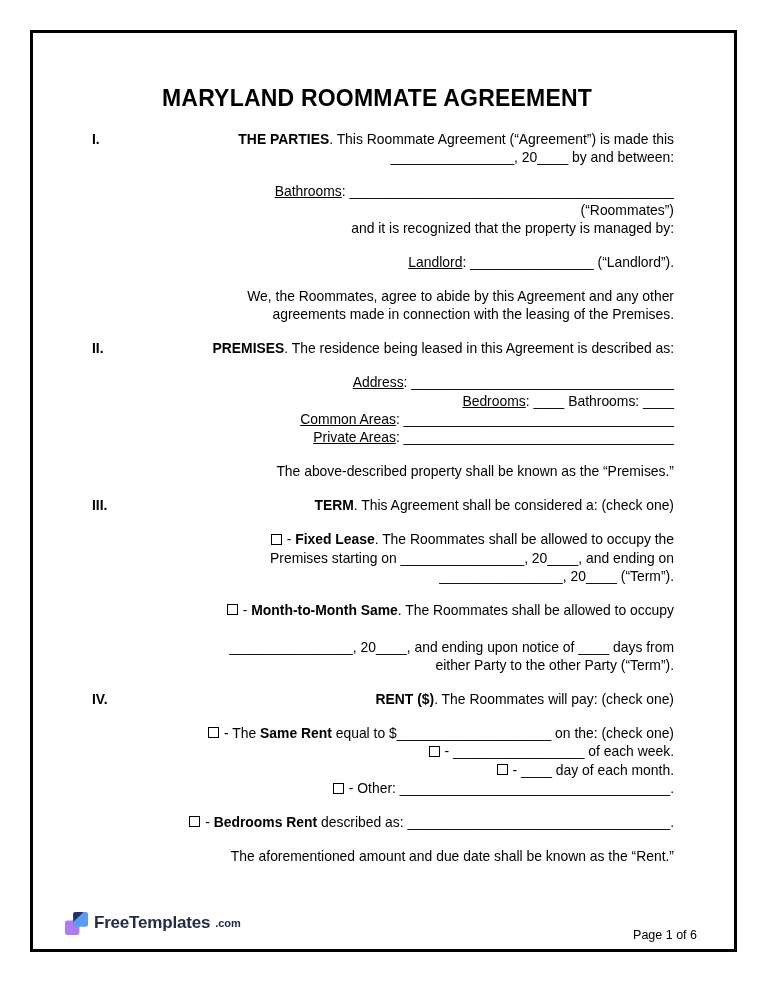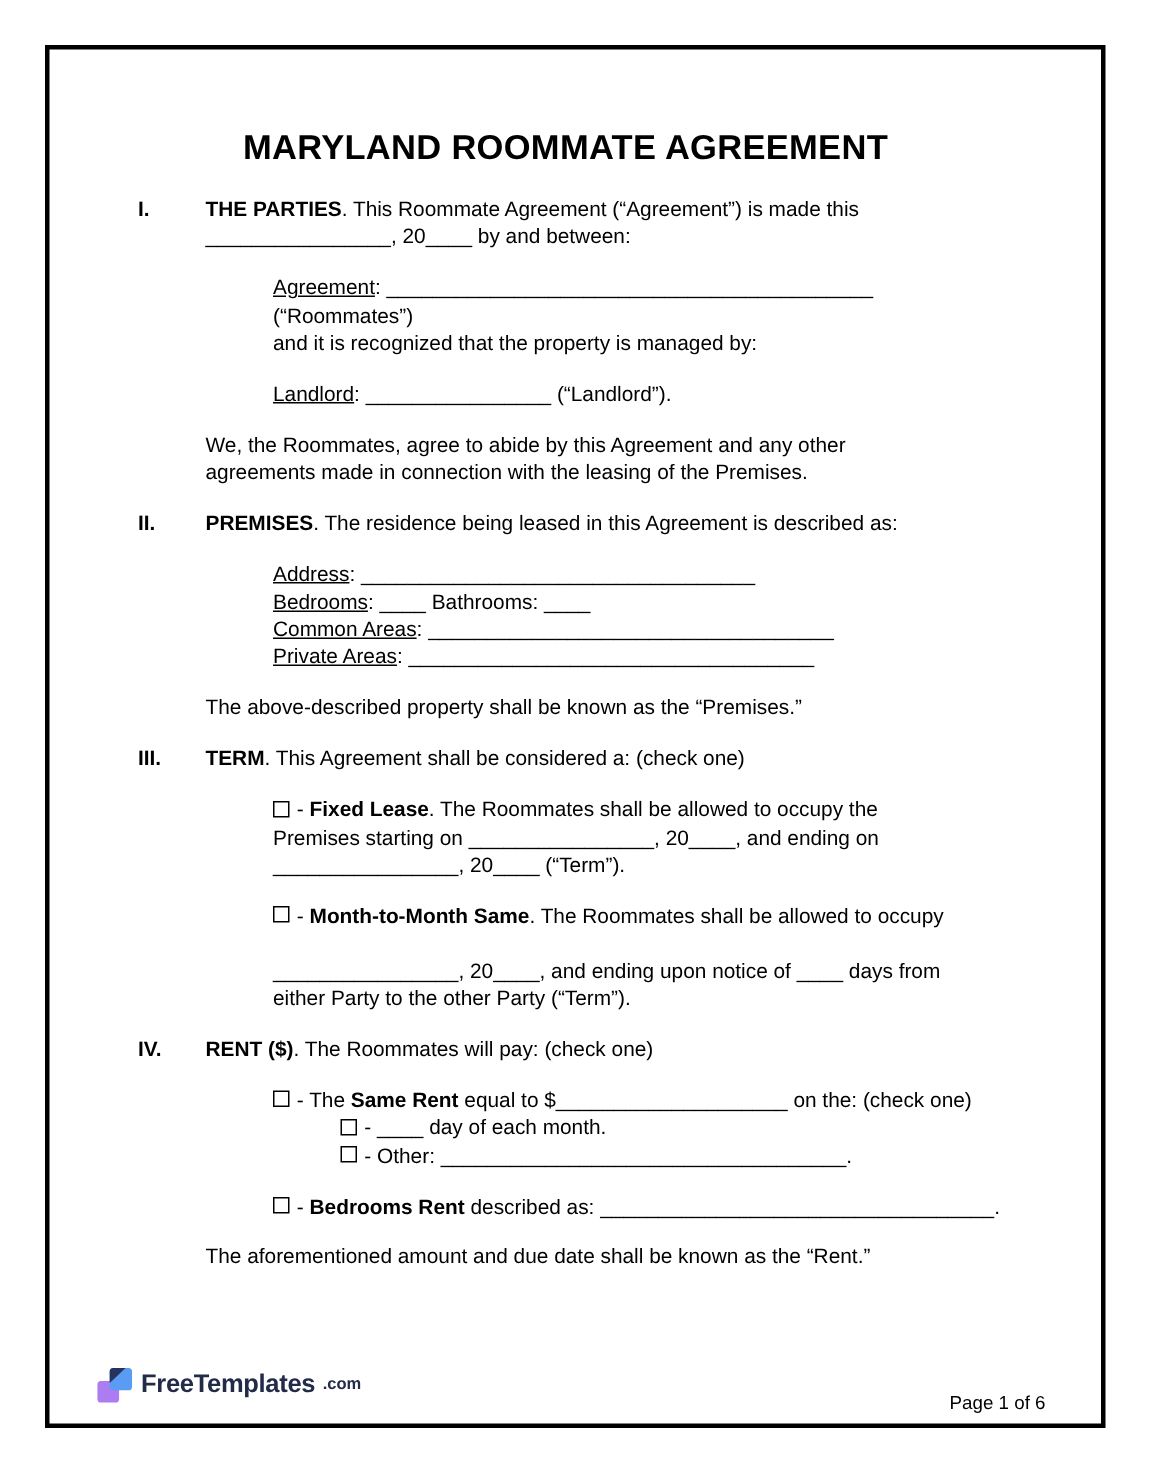--- a/index.html
+++ b/index.html
@@ -16,21 +16,21 @@
     padding:53px 60px 0 59px;
     font-size:13.9px; line-height:18.4px;
   }
   h1.title {
     font-size:23px; line-height:24px; font-weight:bold;
     text-align:center; margin:0 0 20px -12px; letter-spacing:0.2px;
     white-space:nowrap;
   }
   .sec { display:flex; }
   .num { flex:none; width:45px; font-weight:bold; }
-  .secbody { flex:1; min-width:0; }
+  .secbody { flex:1; min-width:0;text-align:right; }
   .blk { margin:0 0 15.5px 0; }
   .ind1 { margin-left:45px; }
   .sub  { margin-left:45px; }
   b { font-weight:bold; }
   .ul { text-decoration:underline; }
   .cb {
     display:inline-block; width:9px; height:9px;
     border:1.4px solid #000; margin-right:1px; vertical-align:-0.5px;
     background:#fff;
   }
@@ -50,21 +50,21 @@
 
 <div class="doc">
   <div class="content">
 
     <h1 class="title">MARYLAND ROOMMATE AGREEMENT</h1>
 
     <div class="sec">
       <div class="num">I.</div>
       <div class="secbody">
         <div class="blk"><b>THE PARTIES</b><span>. This Roommate Agreement (“Agreement”) is made this</span><br><span>________________, 20____ by and between:</span></div>
-        <div class="blk ind1"><span class="ul">Agreement</span><span>: __________________________________________ (“Roommates”)</span><br><span>and it is recognized that the property is managed by:</span></div>
+        <div class="blk ind1"><span class="ul">Bathrooms</span><span>: __________________________________________ (“Roommates”)</span><br><span>and it is recognized that the property is managed by:</span></div>
         <div class="blk ind1"><span class="ul">Landlord</span><span>: ________________ (“Landlord”).</span></div>
         <div class="blk"><span>We, the Roommates, agree to abide by this Agreement and any other</span><br><span>agreements made in connection with the leasing of the Premises.</span></div>
       </div>
     </div>
 
     <div class="sec">
       <div class="num">II.</div>
       <div class="secbody">
         <div class="blk"><b>PREMISES</b><span>. The residence being leased in this Agreement is described as:</span></div>
         <div class="blk ind1">
@@ -84,20 +84,21 @@
         <div class="blk ind1"><span class="cb"></span><span> - </span><b>Fixed Lease</b><span>. The Roommates shall be allowed to occupy the</span><br><span>Premises starting on ________________, 20____, and ending on</span><br><span>________________, 20____ (“Term”).</span></div>
         <div class="blk ind1"><span class="cb"></span><span> - </span><b>Month-to-Month Same</b><span>. The Roommates shall be allowed to occupy</span><br><br><span>________________, 20____, and ending upon notice of ____ days from</span><br><span>either Party to the other Party (“Term”).</span></div>
       </div>
     </div>
 
     <div class="sec">
       <div class="num">IV.</div>
       <div class="secbody">
         <div class="blk"><b>RENT ($)</b><span>. The Roommates will pay: (check one)</span></div>
         <div class="blk ind1"><span class="cb"></span><span> - The </span><b>Same Rent</b><span> equal to $____________________ on the: (check one)</span>
+          <div class="sub"><span class="cb"></span><span> - _________________ of each week.</span></div>
           <div class="sub"><span class="cb"></span><span> - ____ day of each month.</span></div>
           <div class="sub"><span class="cb"></span><span> - Other: ___________________________________.</span></div>
         </div>
         <div class="blk ind1"><span class="cb"></span><span> - </span><b>Bedrooms Rent</b><span> described as: __________________________________.</span></div>
         <div class="blk"><span>The aforementioned amount and due date shall be known as the “Rent.”</span></div>
       </div>
     </div>
 
   </div>
 

